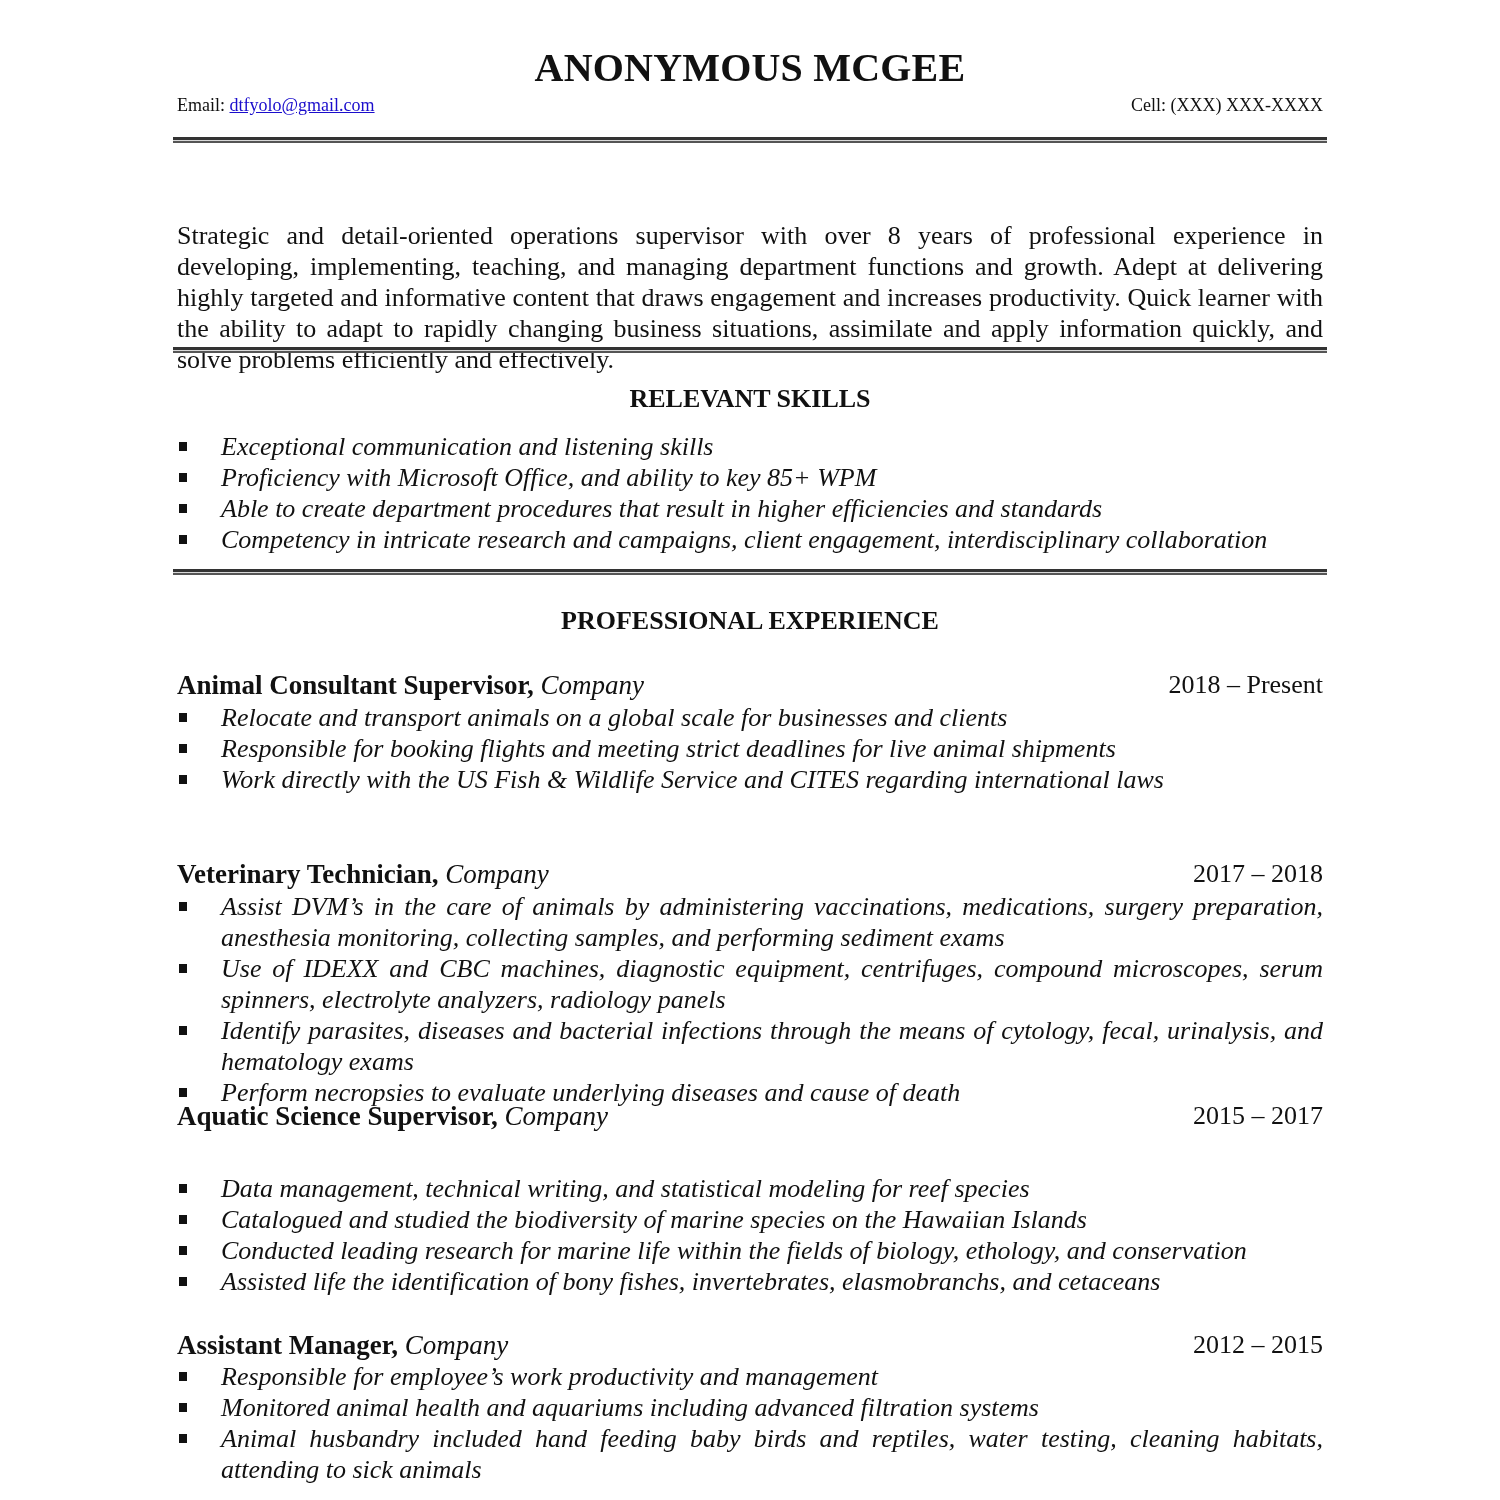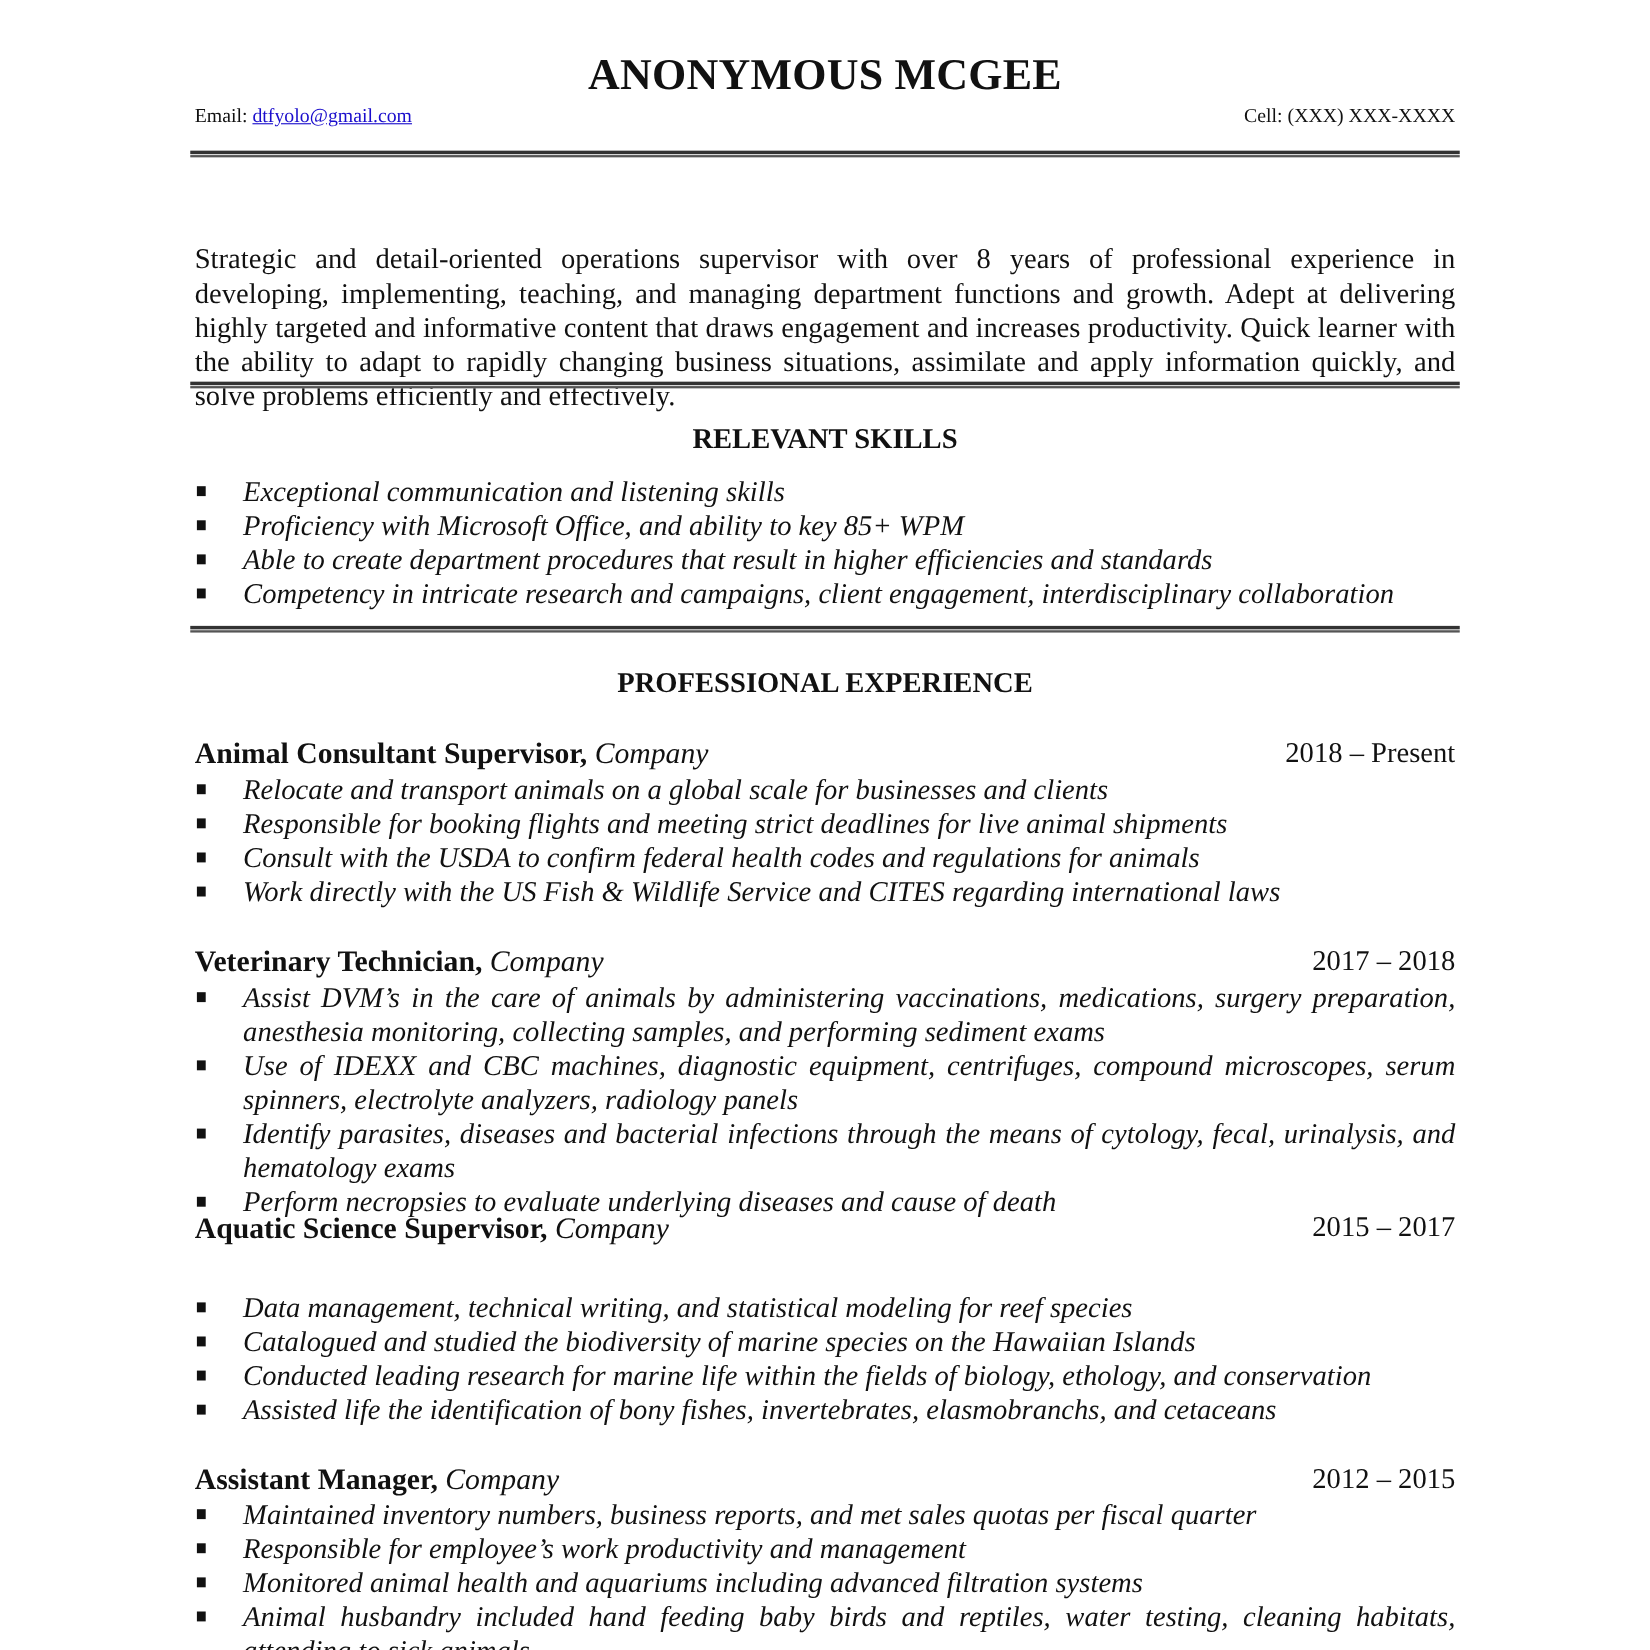--- a/index.html
+++ b/index.html
@@ -88,21 +88,20 @@
   <div class="job-head" style="top:669px;">
     <div>
       <span class="title">Animal Consultant Supervisor,</span>
       <span class="company">Company</span>
     </div>
     <span class="dates">2018 – Present</span>
   </div>
   <ul class="bullets" style="top:702px;">
     <li><span class="sq"></span><span>Relocate and transport animals on a global scale for businesses and clients</span></li>
     <li><span class="sq"></span><span>Responsible for booking flights and meeting strict deadlines for live animal shipments</span></li>
-    <li><span class="sq"></span><span>Consult with the USDA to confirm federal health codes and regulations for animals</span></li>
     <li><span class="sq"></span><span>Work directly with the US Fish &amp; Wildlife Service and CITES regarding international laws</span></li>
   </ul>
 
   <div class="job-head" style="top:858px;">
     <div>
       <span class="title">Veterinary Technician,</span>
       <span class="company">Company</span>
     </div>
     <span class="dates">2017 – 2018</span>
   </div>
@@ -128,19 +127,18 @@
   </ul>
 
   <div class="job-head" style="top:1329px;">
     <div>
       <span class="title">Assistant Manager,</span>
       <span class="company">Company</span>
     </div>
     <span class="dates">2012 – 2015</span>
   </div>
   <ul class="bullets" style="top:1361px;">
-    <li><span class="sq"></span><span>Maintained inventory numbers, business reports, and met sales quotas per fiscal quarter</span></li>
     <li><span class="sq"></span><span>Responsible for employee’s work productivity and management</span></li>
     <li><span class="sq"></span><span>Monitored animal health and aquariums including advanced filtration systems</span></li>
     <li><span class="sq"></span><span>Animal husbandry included hand feeding baby birds and reptiles, water testing, cleaning habitats, attending to sick animals</span></li>
   </ul>
 
 </div>
 
 </body></html>

